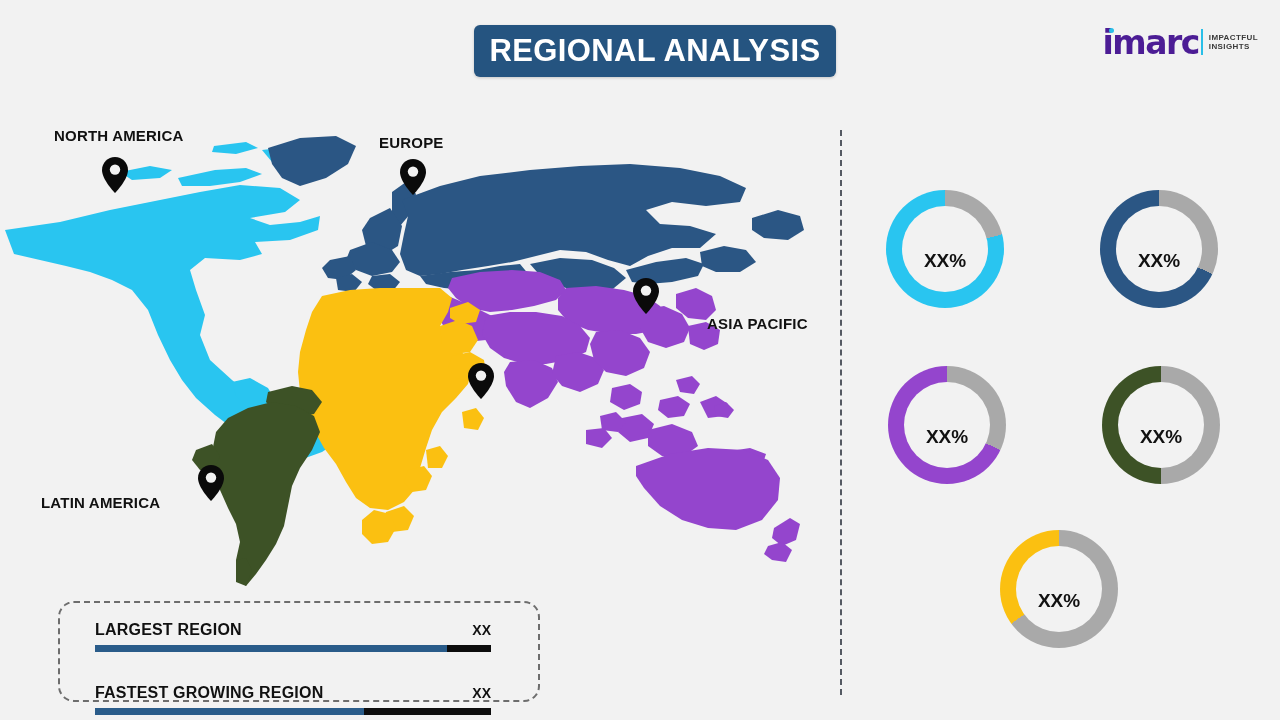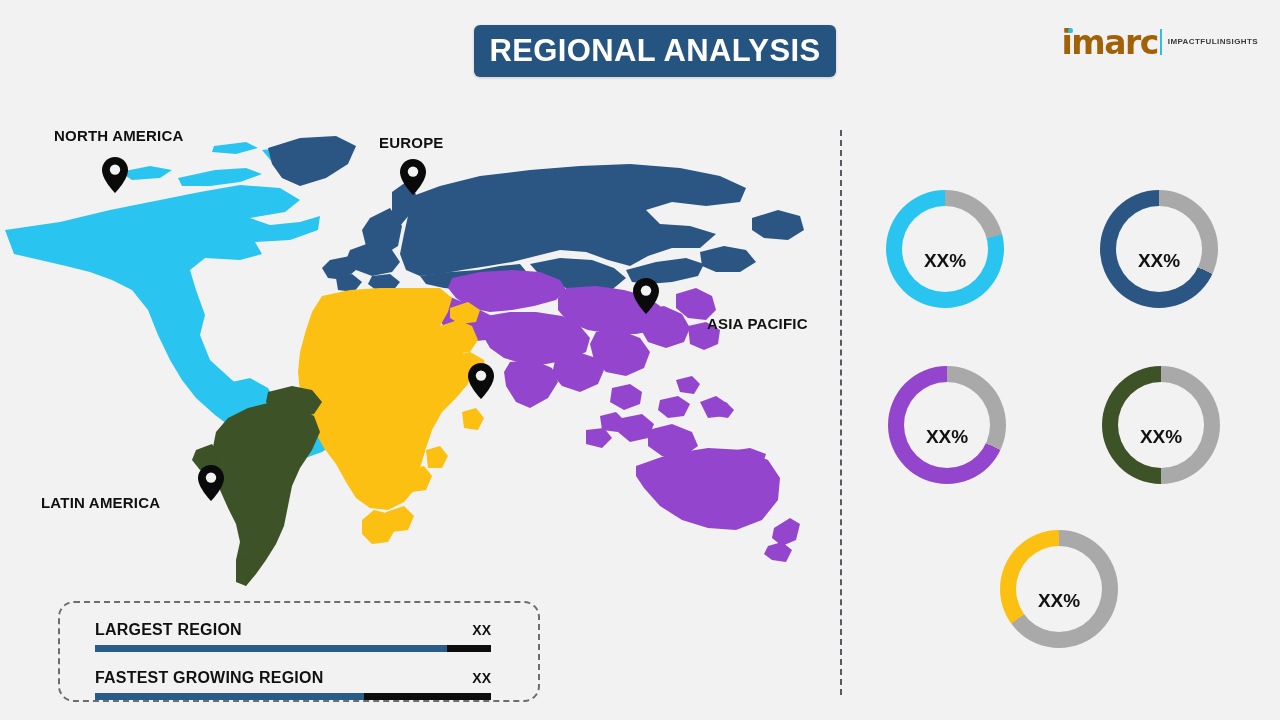--- a/index.html
+++ b/index.html
@@ -42,32 +42,32 @@
   .logo-dot {
     position: absolute;
     left: 7px; top: 2px;
     width: 5px; height: 5px;
     border-radius: 50%;
     background: #29bfe8;
   }
   .logo-word {
     font-size: 33px;
     font-weight: bold;
-    color: #a16207;
+    color: #4c1d95;
     letter-spacing: -1.5px;
     line-height: 1;
     font-family: "DejaVu Sans", sans-serif;
   }
   .logo-bar {
     width: 2px; height: 26px;
     background: #29bfe8;
     margin: 0 6px 0 2px;
   }
   .logo-tag {
-    display: flex; flex-direction: row; justify-content: center;
+    display: flex; flex-direction: column; justify-content: center;
     line-height: 1.18;
   }
   .logo-tag span {
     font-size: 8px;
     font-weight: bold;
     color: #3a3a3a;
     letter-spacing: 0.4px;
   }
 
   
@@ -331,21 +331,21 @@
   <div class="legend-box">
     <div class="legend-row" id="legend-row-0" style="top:18px;">
       <div class="lrow-top">
         <span class="lrow-label">LARGEST REGION</span>
         <span class="lrow-value">XX</span>
       </div>
       <div class="bar-track" style="background: rgb(13, 13, 13);">
         <div class="bar-fill" style="width: 89%; background: rgb(42, 92, 138);"></div>
       </div>
     </div>
-    <div class="legend-row" id="legend-row-1" style="top:66px;">
+    <div class="legend-row" id="legend-row-1" style="top:81px;">
       <div class="lrow-top">
         <span class="lrow-label">FASTEST GROWING REGION</span>
         <span class="lrow-value">XX</span>
       </div>
       <div class="bar-track" style="background: rgb(13, 13, 13);">
         <div class="bar-fill" style="width: 68%; background: rgb(42, 92, 138);"></div>
       </div>
     </div>
   </div>
 

